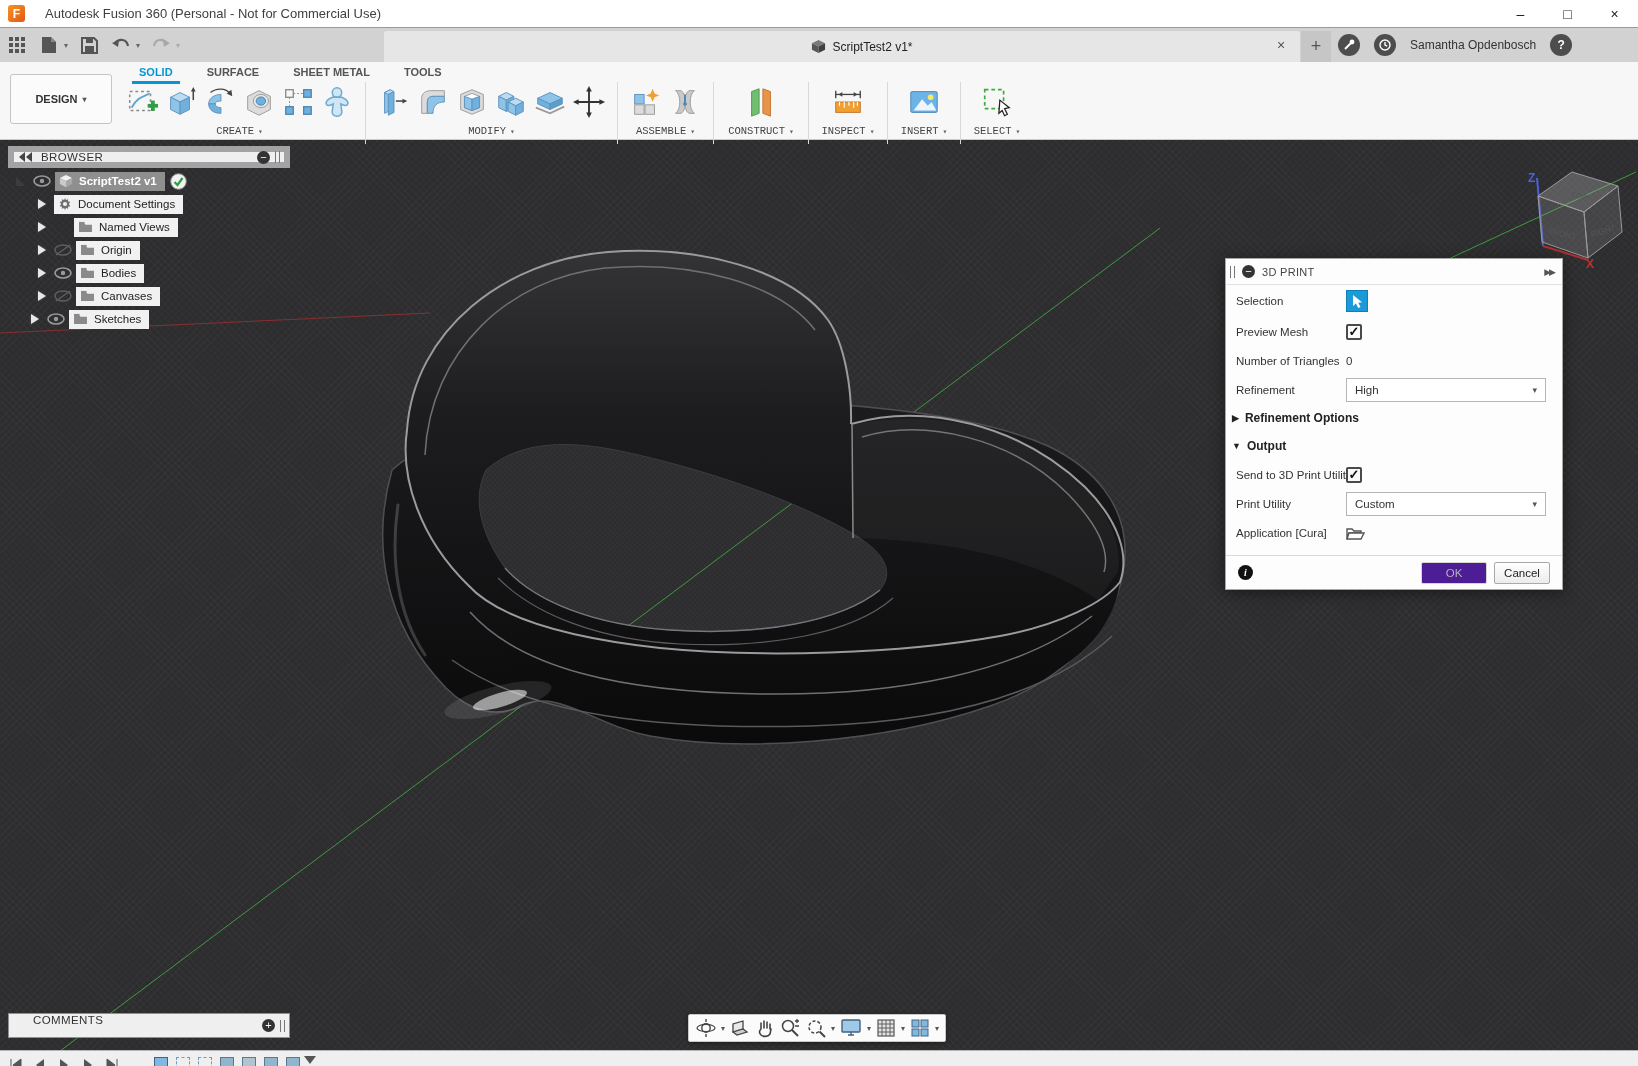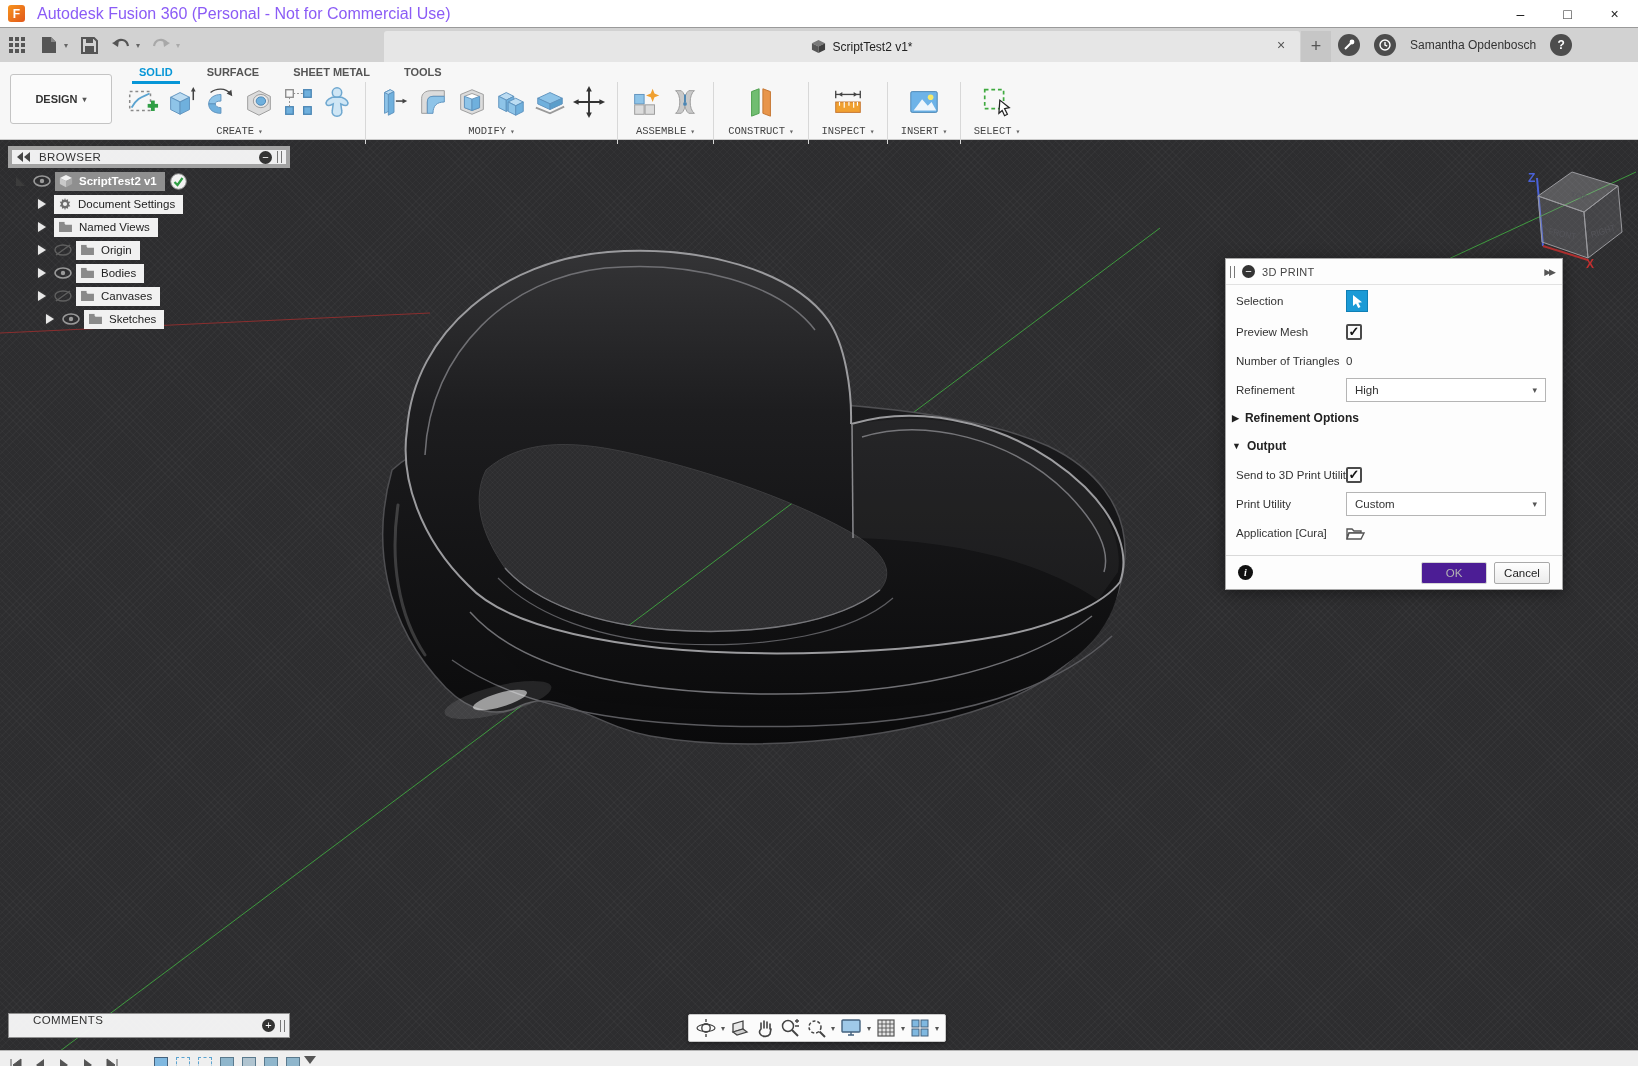--- a/index.html
+++ b/index.html
@@ -1,21 +1,21 @@
 <!DOCTYPE html>
 <html><head>
 <meta charset="utf-8">
 <style>
   * { margin:0; padding:0; box-sizing:border-box; }
   html,body { width:1638px; height:1066px; overflow:hidden; font-family:"Liberation Sans", sans-serif; background:#2d2d2f; }
 
   
   .titlebar { position:absolute; left:0; top:0; width:1638px; height:28px; background:#ffffff; border-bottom:1px solid #9a9a9a; display:flex; align-items:center; z-index:50; }
   .fusion-logo { width:17px; height:17px; margin-left:8px; border-radius:3px; background:linear-gradient(135deg,#f7941e,#e1571a); color:#fff; font-size:12px; font-weight:bold; display:flex; align-items:center; justify-content:center; }
-  .win-title { font-size:16px; color:#8b5cf6; margin-left:12px; }
+  .win-title { font-size:13px; color:#404040; margin-left:20px; }
   .win-controls { margin-left:auto; display:flex; height:28px; }
   .win-btn { width:47px; height:28px; display:flex; align-items:center; justify-content:center; font-size:14px; color:#222; }
 
   
   .tabbar { position:absolute; left:0; top:28px; width:1638px; height:34px; background:#d2d2d2; z-index:50; }
   .quickbar { position:absolute; left:6px; top:0; height:34px; display:flex; align-items:center; gap:10px; }
   .qicon { width:22px; height:22px; display:flex; align-items:center; justify-content:center; }
   .qcaret { font-size:8px; color:#666; margin-left:-6px; }
   .qcaret.dis { color:#aaa; }
   .doc-tab { position:absolute; left:384px; top:3px; width:916px; height:31px; background:#e6e6e6; border-radius:3px 3px 0 0; display:flex; align-items:center;padding-left:40px; }
@@ -45,21 +45,21 @@
   .viewport { position:absolute; left:0; top:140px; width:1638px; height:926px;
     background-color:#2d2d2f;
     background-image:
       repeating-linear-gradient(45deg, rgba(255,255,255,0.022) 0 1px, transparent 1px 5px),
       repeating-linear-gradient(-45deg, rgba(255,255,255,0.022) 0 1px, transparent 1px 5px);
     z-index:1; }
   .scene { position:absolute; left:0; top:0; width:1638px; height:1066px; z-index:2; pointer-events:none; }
 
   
   .browser-panel { position:absolute; left:8px; top:146px; width:282px; height:200px; z-index:10; font-size:11.5px; }
-  .panel-header { position:absolute; left:0; top:0; width:282px; height:22px; background:rgba(248,248,248,0.96); border:4px solid #a3a3a3; display:flex; align-items:center; color:#333; }
+  .panel-header { position:absolute; left:0; top:0; width:282px; height:22px; background:rgba(248,248,248,0.96); border:6px solid #a3a3a3; display:flex; align-items:center; color:#333; }
   .panel-header .ph-title { margin-left:8px; letter-spacing:0.4px; font-size:11.5px; }
   .ph-right { margin-left:auto; display:flex; align-items:center; gap:5px; margin-right:4px; }
   .circle-mini { width:13px; height:13px; border-radius:50%; background:#333; color:#fff; font-size:11px; line-height:11px; display:flex; align-items:center; justify-content:center; }
   .grip { width:5px; height:12px; border-left:1px solid #777; border-right:1px solid #777; }
   .trow { position:absolute; display:flex; align-items:center; height:20px; }
   .chip { background:#f1f1f1; height:19px; display:flex; align-items:center; padding:0 8px 0 4px; gap:6px; color:#222; white-space:nowrap; }
   .chip.sel { background:#8f8f8f; color:#fff; font-weight:bold; }
   .arrow-exp { width:0; height:0; border-left:9px solid #3c3c3c; border-top:9px solid transparent; }
   .arrow-col { width:0; height:0; border-left:8px solid #e8e8e8; border-top:5px solid transparent; border-bottom:5px solid transparent; filter:drop-shadow(0 0 1px #555); }
 
@@ -517,21 +517,21 @@
     <div class="arrow-col"></div>
     <div class="chip" style="margin-left:8px;">
       <svg width="14" height="14" viewBox="0 0 16 16">
           <path d="M8 1 L9 3.5 L11.5 2.5 L11.5 5 L14 5.5 L12.5 8 L14 10.5 L11.5 11 L11.5 13.5 L9 12.5 L8 15 L7 12.5 L4.5 13.5 L4.5 11 L2 10.5 L3.5 8 L2 5.5 L4.5 5 L4.5 2.5 L7 3.5 Z" fill="#6f6f6f"></path>
           <circle cx="8" cy="8" r="2.4" fill="#f1f1f1"></circle>
         </svg>
       <span>Document Settings</span>
     </div>
   </div>
 
-  <div class="trow" style="left:30px; top:71px;">
+  <div class="trow" style="left:30px; top:71px;gap:20px;">
     <div class="arrow-col"></div>
     <div class="chip" style="margin-left:8px;">
       <svg width="15" height="12" viewBox="0 0 16 13">
           <path d="M1 2 h5 l2 2 h7 v8 h-14 Z" fill="#8a8a8a"></path>
           <rect x="1" y="1" width="6" height="2" fill="#8a8a8a"></rect>
         </svg>
       <span>Named Views</span>
     </div>
   </div>
 
@@ -573,21 +573,21 @@
       </svg>
     <div class="chip">
       <svg width="15" height="12" viewBox="0 0 16 13">
           <path d="M1 2 h5 l2 2 h7 v8 h-14 Z" fill="#8a8a8a"></path>
           <rect x="1" y="1" width="6" height="2" fill="#8a8a8a"></rect>
         </svg>
       <span>Canvases</span>
     </div>
   </div>
 
-  <div class="trow" style="left:38px; top:163px;">
+  <div class="trow" style="left:23px; top:163px;">
     <div class="arrow-col"></div>
     <svg width="18" height="12" viewBox="0 0 18 12" style="margin:0 4px 0 8px;">
         <ellipse cx="9" cy="6" rx="8" ry="5" fill="none" stroke="#9a9a9a" stroke-width="1.6"></ellipse>
         <circle cx="9" cy="6" r="2.2" fill="#9a9a9a"></circle>
       </svg>
     <div class="chip">
       <svg width="15" height="12" viewBox="0 0 16 13">
           <path d="M1 2 h5 l2 2 h7 v8 h-14 Z" fill="#8a8a8a"></path>
           <rect x="1" y="1" width="6" height="2" fill="#8a8a8a"></rect>
         </svg>

